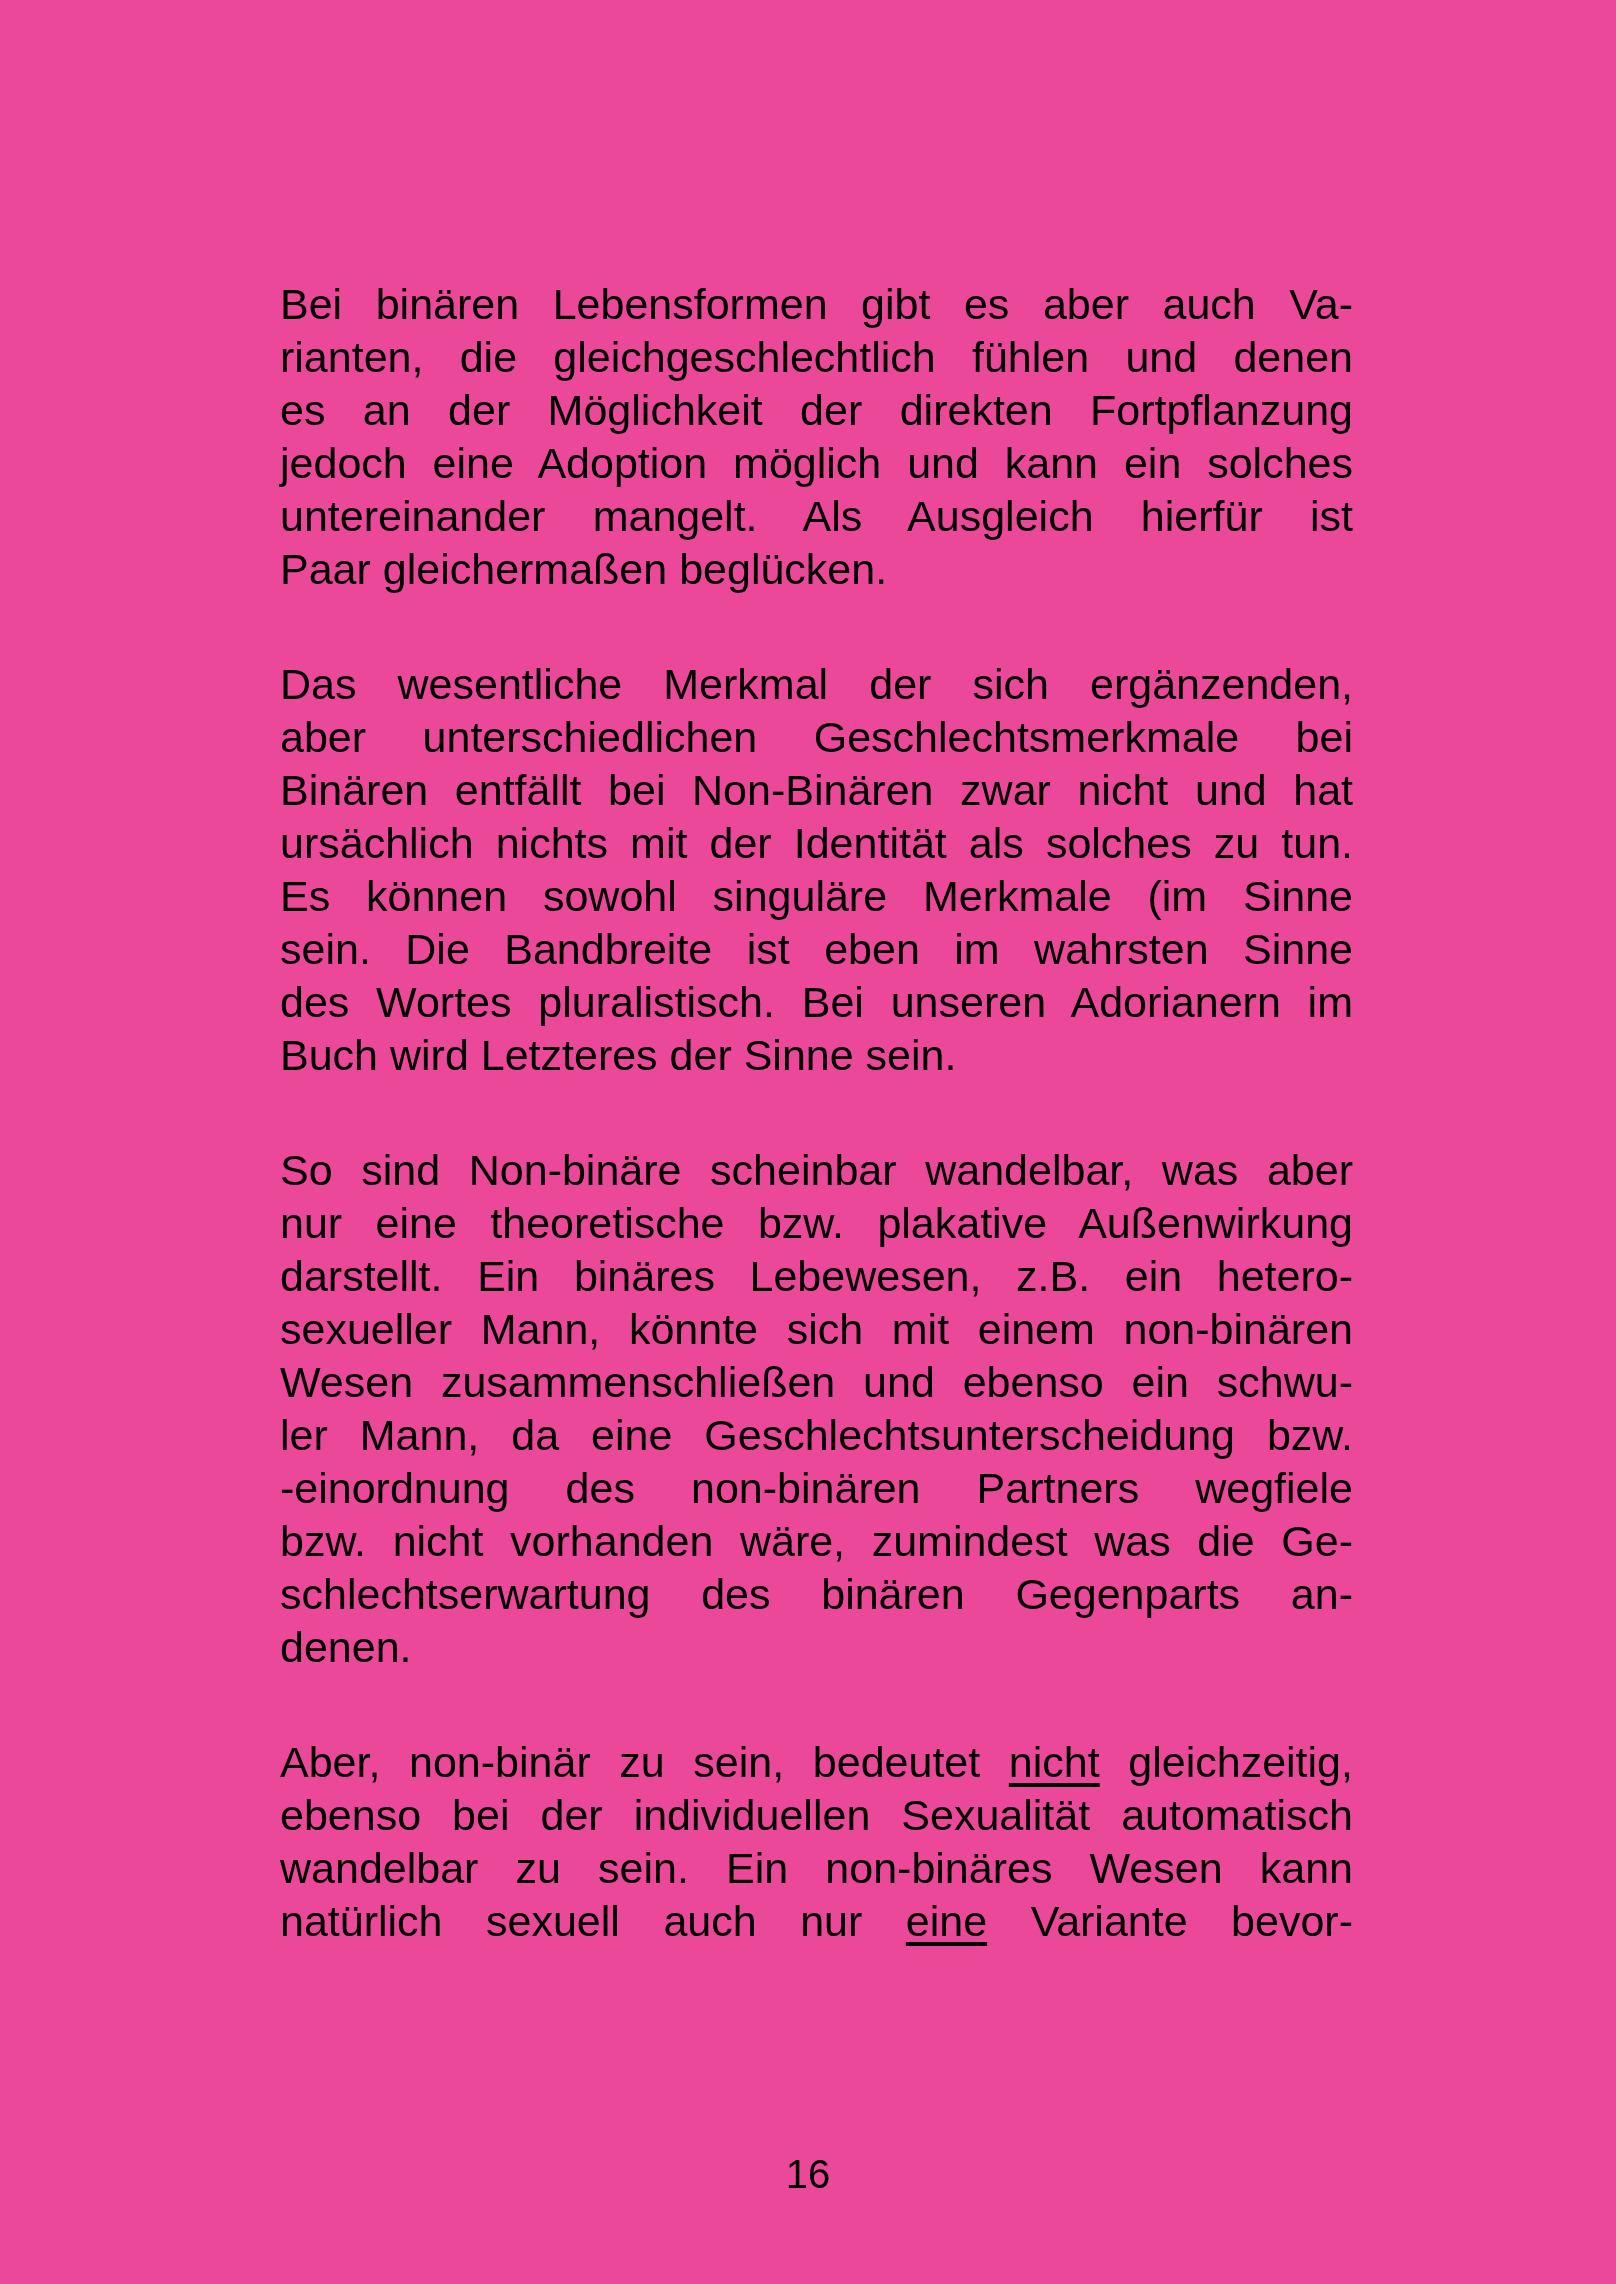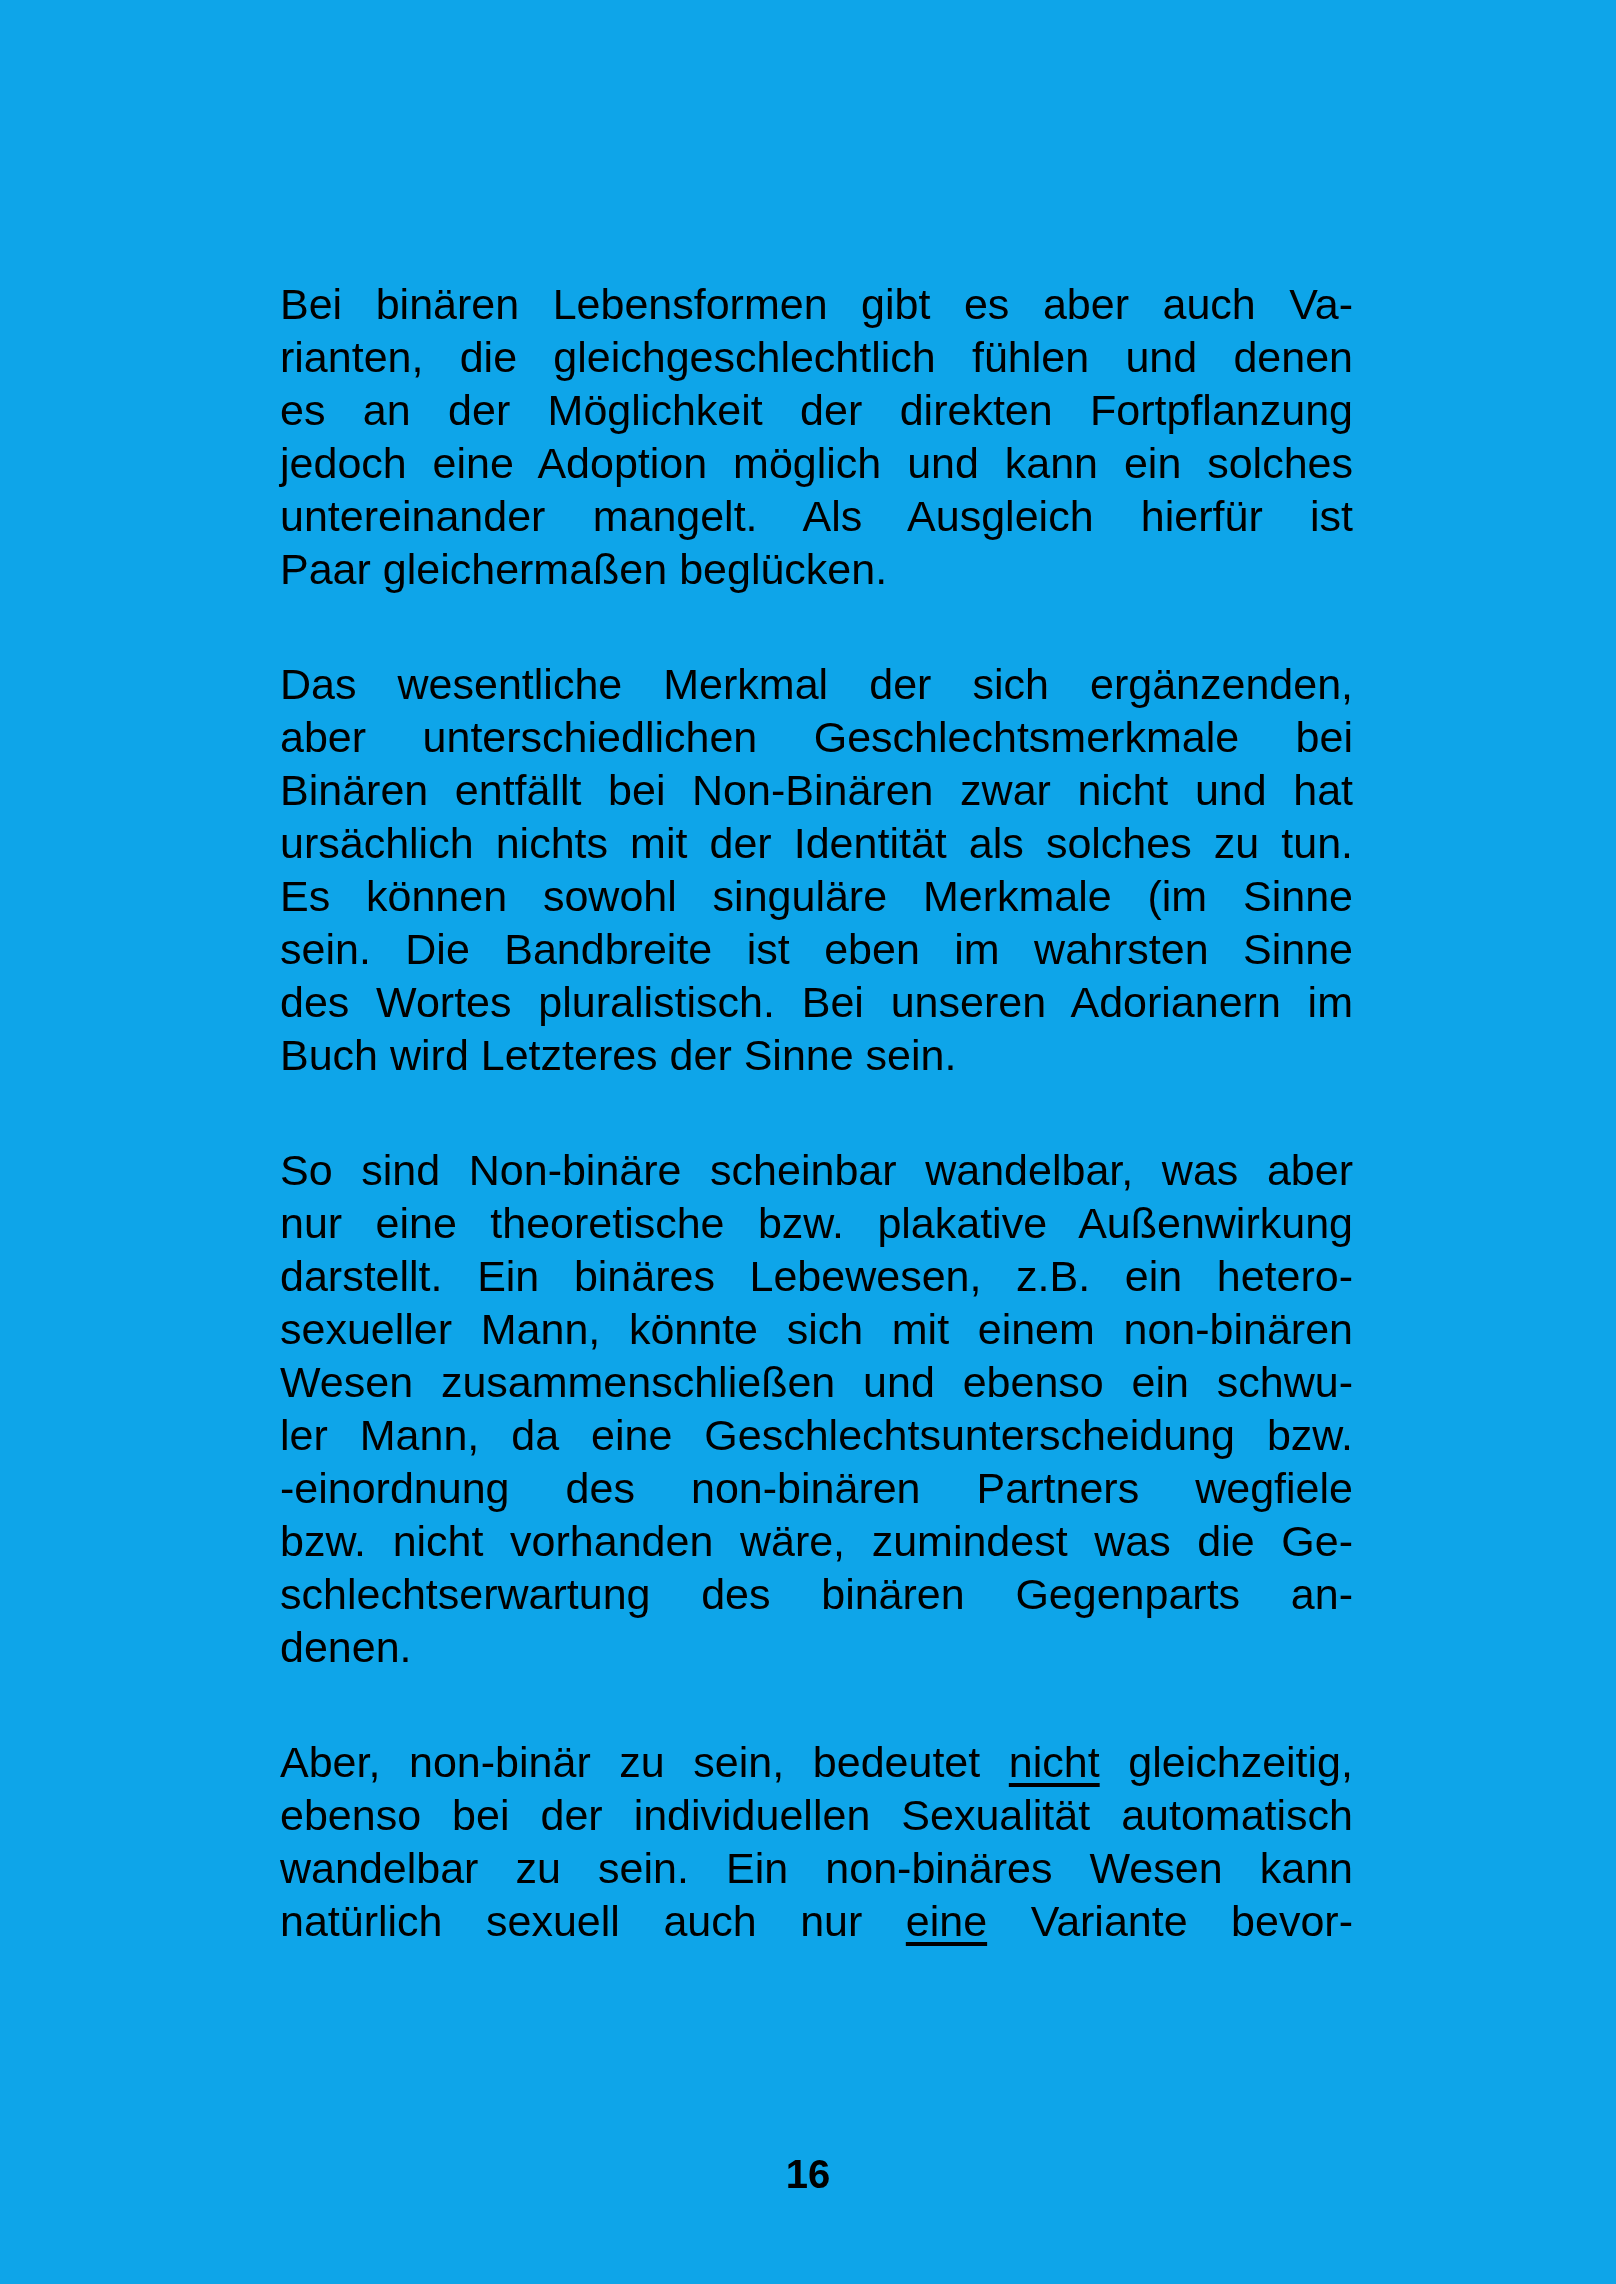--- a/index.html
+++ b/index.html
@@ -4,21 +4,21 @@
 <style>
   html, body {
     margin: 0;
     padding: 0;
     background: #ffffff;
   }
   .page {
     position: relative;
     width: 1616px;
     height: 2284px;
-    background: #0ea5e9;
+    background: #ec4899;
     overflow: hidden;
     font-family: "Liberation Sans", "DejaVu Sans", sans-serif;
     color: #000000;
   }
   .text-block {
     position: absolute;
     left: 280px;
     top: 278px;
     width: 1073px;
     font-size: 43px;
@@ -49,21 +49,20 @@
   }
   .page-number {
     position: absolute;
     top: 2151px;
     left: 0;
     width: 1616px;
     text-align: center;
     font-size: 40px;
     line-height: 1.15;
     color: #000000;
-    font-weight: bold;
   }
 </style>
 </head>
 <body>
 
 <div class="page">
   <div class="text-block">
       <div class="para">
         <div class="line">Bei binären Lebensformen gibt es aber auch Va-</div>
         <div class="line">rianten, die gleichgeschlechtlich fühlen und denen</div>

